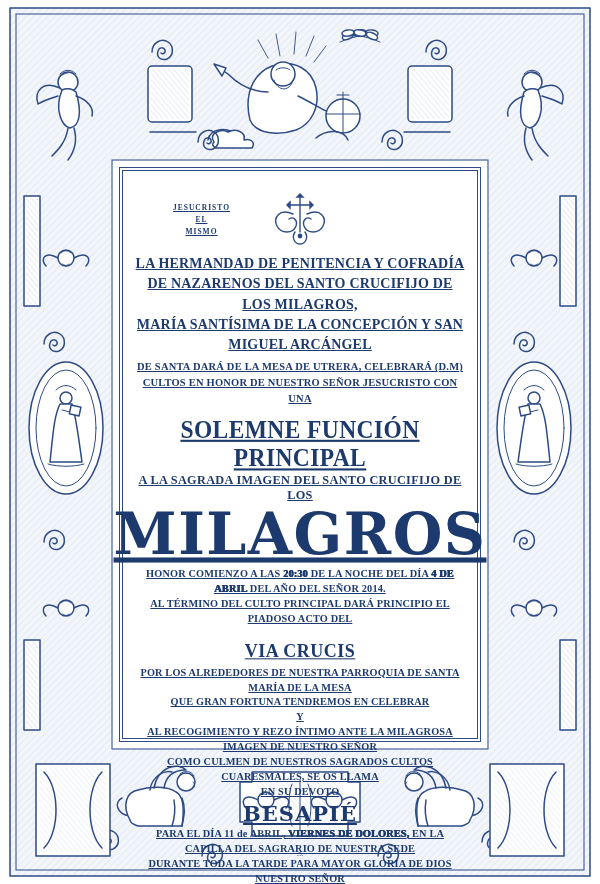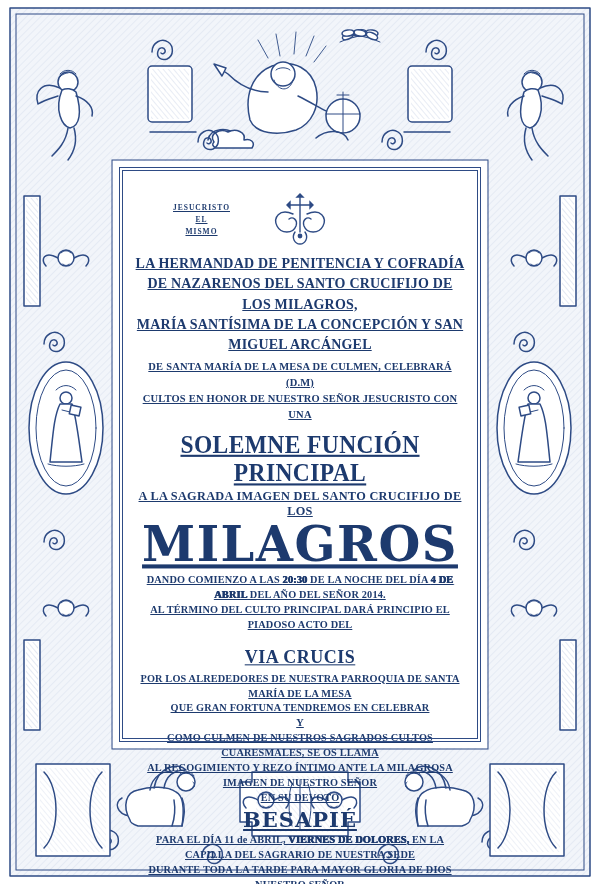--- a/index.html
+++ b/index.html
@@ -37,21 +37,21 @@
 
   .hdr{display:grid;grid-template-columns:1fr auto 1fr;align-items:center;width:100%;height:56px;margin-bottom:6px;}
   .motto{font-size:7.5px;font-weight:bold;letter-spacing:1px;line-height:1.6;color:var(--ink);}
   .motto div{white-space:nowrap;}
 
   .intro-lg{font-size:14px;font-weight:bold;line-height:1.45;letter-spacing:0.2px;}
   .intro-sm{font-size:10.5px;font-weight:bold;line-height:1.5;letter-spacing:0.2px;margin-top:4px;}
 
   .h-solemne{font-size:23.5px;font-weight:bold;letter-spacing:0.4px;margin-top:10px;line-height:1.15;transform:scaleY(1.06);}
   .h-sub{font-size:12.3px;font-weight:bold;letter-spacing:0.3px;margin-top:2px;}
-  .h-title{font-size:48px;font-weight:bold;letter-spacing:1.5px;line-height:1.08;font-family:"DejaVu Serif","Liberation Serif",serif;transform:scaleY(1.02);}
+  .h-title{font-size:57px;font-weight:bold;letter-spacing:1.5px;line-height:1.08;font-family:"DejaVu Serif","Liberation Serif",serif;transform:scaleY(1.02);}
 
   .body-sm{font-size:10.3px;font-weight:bold;line-height:1.45;letter-spacing:0.15px;margin-top:3px;}
   .hv{text-shadow:0.45px 0 currentColor,-0.25px 0 currentColor;}
   .h-via{font-size:18px;font-weight:bold;letter-spacing:0.5px;margin-top:14px;line-height:1.2;transform:scaleY(1.05);}
   .h-besapie{font-size:21px;font-weight:bold;letter-spacing:1px;margin:2px 0 1px 0;line-height:1.15;font-family:"DejaVu Serif","Liberation Serif",serif;}
 </style>
 </head>
 <body>
 
 <div class="page">
@@ -239,41 +239,41 @@
 
     </div>
 
     <div class="intro-lg">
       <div>LA HERMANDAD DE PENITENCIA Y COFRADÍA</div>
       <div>DE NAZARENOS DEL SANTO CRUCIFIJO DE LOS MILAGROS,</div>
       <div>MARÍA SANTÍSIMA DE LA CONCEPCIÓN Y SAN MIGUEL ARCÁNGEL</div>
     </div>
 
     <div class="intro-sm">
-      <div>DE SANTA MARÍA DE LA MESA DE CULMEN, CELEBRARÁ (D.M)</div>
+      <div>DE SANTA DARÁ DE LA MESA DE UTRERA, CELEBRARÁ (D.M)</div>
       <div>CULTOS EN HONOR DE NUESTRO SEÑOR JESUCRISTO CON UNA</div>
     </div>
 
     <div class="h-solemne">SOLEMNE FUNCIÓN PRINCIPAL</div>
     <div class="h-sub">A LA SAGRADA IMAGEN DEL SANTO CRUCIFIJO DE LOS</div>
     <div class="h-title">MILAGROS</div>
 
     <div class="body-sm">
-      <div><span>DANDO COMIENZO A LAS </span><span class="hv">20:30</span><span> DE LA NOCHE DEL DÍA </span><span class="hv">4 DE ABRIL</span><span> DEL AÑO DEL SEÑOR 2014.</span></div>
+      <div><span>HONOR COMIENZO A LAS </span><span class="hv">20:30</span><span> DE LA NOCHE DEL DÍA </span><span class="hv">4 DE ABRIL</span><span> DEL AÑO DEL SEÑOR 2014.</span></div>
       <div>AL TÉRMINO DEL CULTO PRINCIPAL DARÁ PRINCIPIO EL PIADOSO ACTO DEL</div>
     </div>
 
     <div class="h-via">VIA CRUCIS</div>
 
     <div class="body-sm">
       <div>POR LOS ALREDEDORES DE NUESTRA PARROQUIA DE SANTA MARÍA DE LA MESA</div>
       <div>QUE GRAN FORTUNA TENDREMOS EN CELEBRAR</div>
       <div>Y</div>
+      <div>AL RECOGIMIENTO Y REZO ÍNTIMO ANTE LA MILAGROSA IMAGEN DE NUESTRO SEÑOR</div>
       <div>COMO CULMEN DE NUESTROS SAGRADOS CULTOS CUARESMALES, SE OS LLAMA</div>
-      <div>AL RECOGIMIENTO Y REZO ÍNTIMO ANTE LA MILAGROSA IMAGEN DE NUESTRO SEÑOR</div>
       <div>EN SU DEVOTO</div>
     </div>
 
     <div class="h-besapie">BESAPIÉ</div>
 
     <div class="body-sm" style="margin-top:0">
       <div><span>PARA EL DÍA 11 de ABRIL, </span><span class="hv">VIERNES DE DOLORES,</span><span> EN LA CAPILLA DEL SAGRARIO DE NUESTRA SEDE</span></div>
       <div>DURANTE TODA LA TARDE PARA MAYOR GLORIA DE DIOS NUESTRO SEÑOR</div>
     </div>
 

